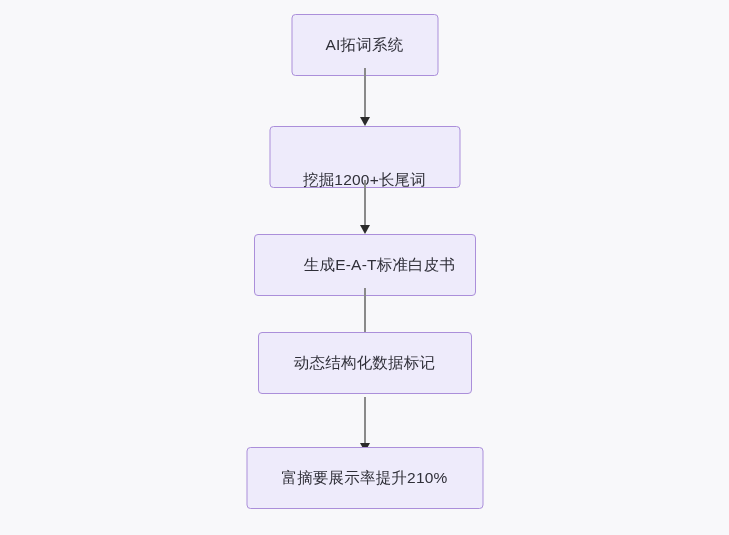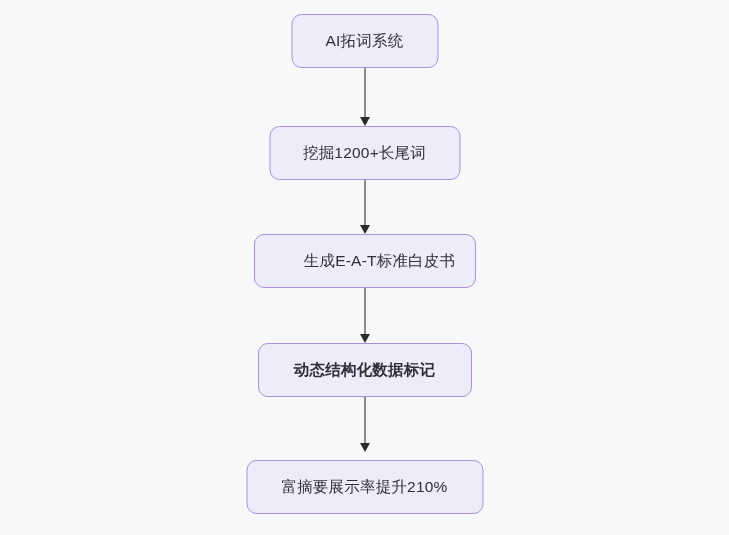--- a/index.html
+++ b/index.html
@@ -16,24 +16,24 @@
 
   #flowchart-canvas {
     position: relative;
     width: 729px;
     height: 535px;
   }
 
   .flow-node {
     position: absolute;
     box-sizing: border-box;
-    height: 54px;
+    height: 62px;
     background: #eeebfb;
     border: 1.6px solid #ab8fda;
-    border-radius: 10px;
+    border-radius: 4px;
     display: flex;
     align-items: center;
     justify-content: center;
     left: 50%;
     transform: translateX(-50%);
   }
 
   .flow-node-label {
     font-size: 15.5px;
     color: #2f2f38;
@@ -65,24 +65,24 @@
     bottom: 0;
     width: 0;
     height: 0;
     border-left: 5.5px solid transparent;
     border-right: 5.5px solid transparent;
     border-top: 9px solid #2b2b2b;
   }
 
   
   .n1 { width: 147px; top: 14px; }
-  .n2 { width: 191px; top: 126px; }
+  .n2 { width: 191px; top: 126px; align-items: flex-end; }
   .n3 { width: 222px; top: 234px; padding-left: 30px; }
-  .n4 { width: 214px; top: 343px; font-weight: bold; }
-  .n5 { width: 237px; top: 460px; }
+  .n4 { width: 214px; top: 332px; }
+  .n5 { width: 237px; top: 447px; }
 
   
   .e1 { top: 68px; height: 58px; }
   .e2 { top: 180px; height: 54px; }
   .e3 { top: 288px; height: 55px; }
   .e4 { top: 397px; height: 55px; }
   .e1 .flow-edge-line { height: 49px; }
   .e2 .flow-edge-line { height: 45px; }
   .e3 .flow-edge-line { height: 46px; }
   .e4 .flow-edge-line { height: 46px; }

